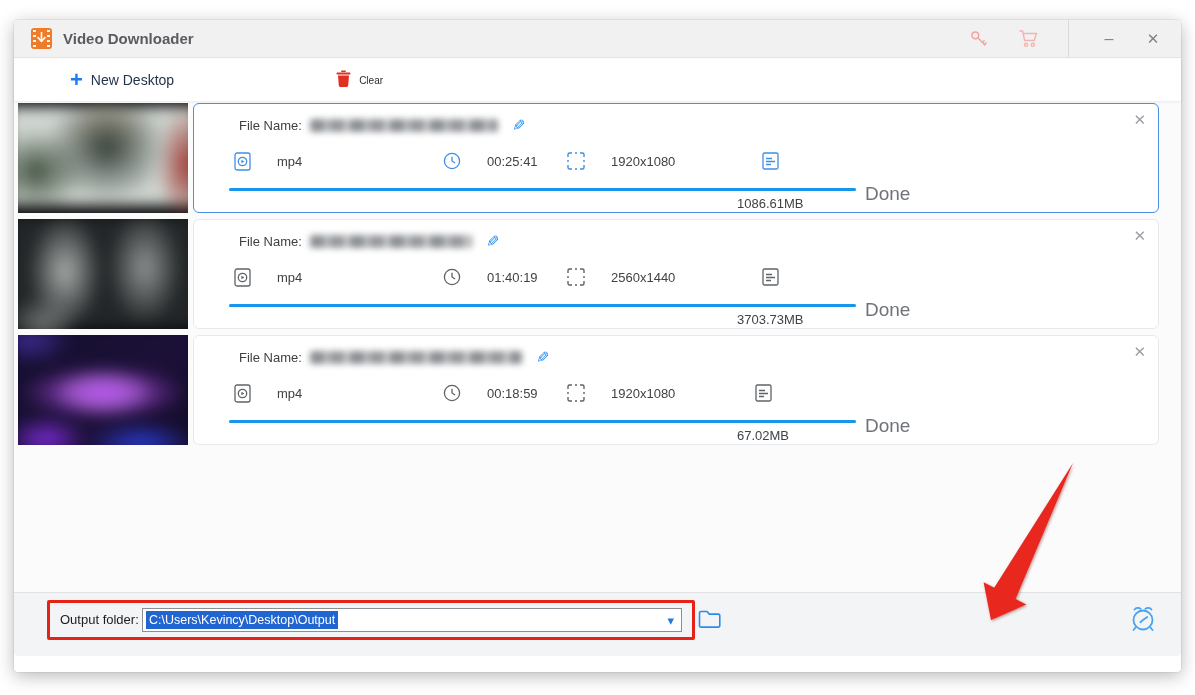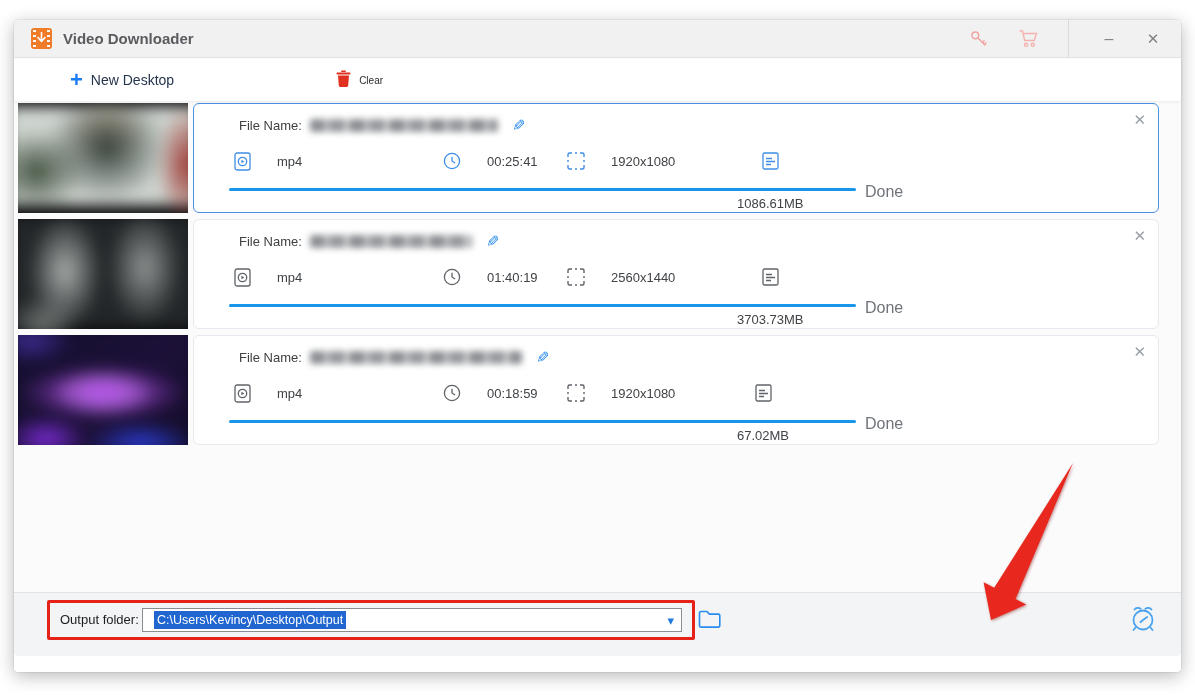--- a/index.html
+++ b/index.html
@@ -73,29 +73,29 @@
 
   .detail-row { position:absolute; left:0; top:48px; width:100%; height:20px; color:#5f6368; }
   .row.selected .detail-row { color:#3e8ee6; }
   .dcol { position:absolute; display:flex; align-items:center; gap:26px; }
   .dcol svg { display:block; }
   .c1 { left:40px; } .c2 { left:249px; } .c3 { left:373px; } .c4 { left:543px;flex-direction:column; }
   .dval { font-size:13px; color:#3f4246; }
 
   .prog { position:absolute; left:35px; top:84px; width:627px; height:3px; background:#e8eef5; border-radius:2px; }
   .prog .fill { height:100%; width:100%; background:#1796ec; border-radius:2px; }
-  .done { position:absolute; left:671px; top:79px; font-size:16px; color:#6f7379; }
+  .done { position:absolute; left:671px; top:79px; font-size:19px; color:#6f7379; }
 
   
   .footer { position:absolute; left:0; bottom:16px; width:100%; height:64px; background:#f3f4f5;
             border-top:1px solid #e1e2e3; border-radius:0 0 4px 4px; }
   .out-label { position:absolute; left:46px; top:19px; font-size:13px; color:#1d1d1f; }
   .combo { position:absolute; left:128px; top:15px; width:540px; height:24px; background:#fff;
            border:1px solid #8a8f94; display:flex; align-items:center; cursor:pointer; }
-  .combo .sel { margin-left:11px; background:#2065d0; color:#fff; font-size:12.5px; padding:2px 3px; white-space:nowrap; }
+  .combo .sel { margin-left:3px; background:#2065d0; color:#fff; font-size:12.5px; padding:2px 3px; white-space:nowrap; }
   .combo .arrow { margin-left:auto; margin-right:7px; color:#1e7ae0; font-size:13px; }
   .red-box { position:absolute; left:33px; top:7px; width:648px; height:40px; border:3px solid #e62117;
              border-radius:2px; pointer-events:none; z-index:5; }
   .folder-btn { position:absolute; left:684px; top:16px; cursor:pointer; }
   .dl-btn { position:absolute; left:881px; top:3px; width:208px; height:48px; background:#1e9bf2; color:#fff;
             font-size:18px; display:flex; align-items:center; justify-content:center; border-radius:2px; cursor:pointer; }
   .alarm-btn { position:absolute; left:1112px; top:8px; cursor:pointer; }
 
   
   .annot-arrow { position:absolute; left:946px; top:455px; width:160px; height:200px; z-index:9; pointer-events:none; }

